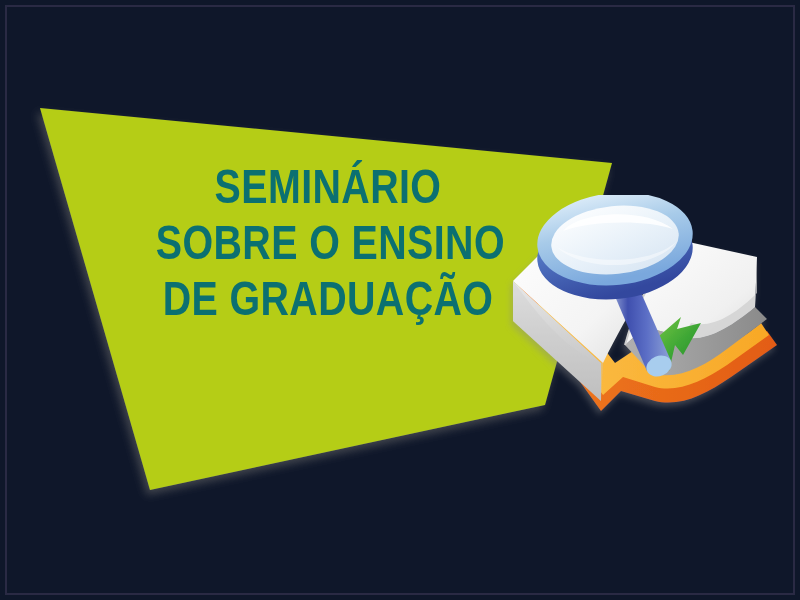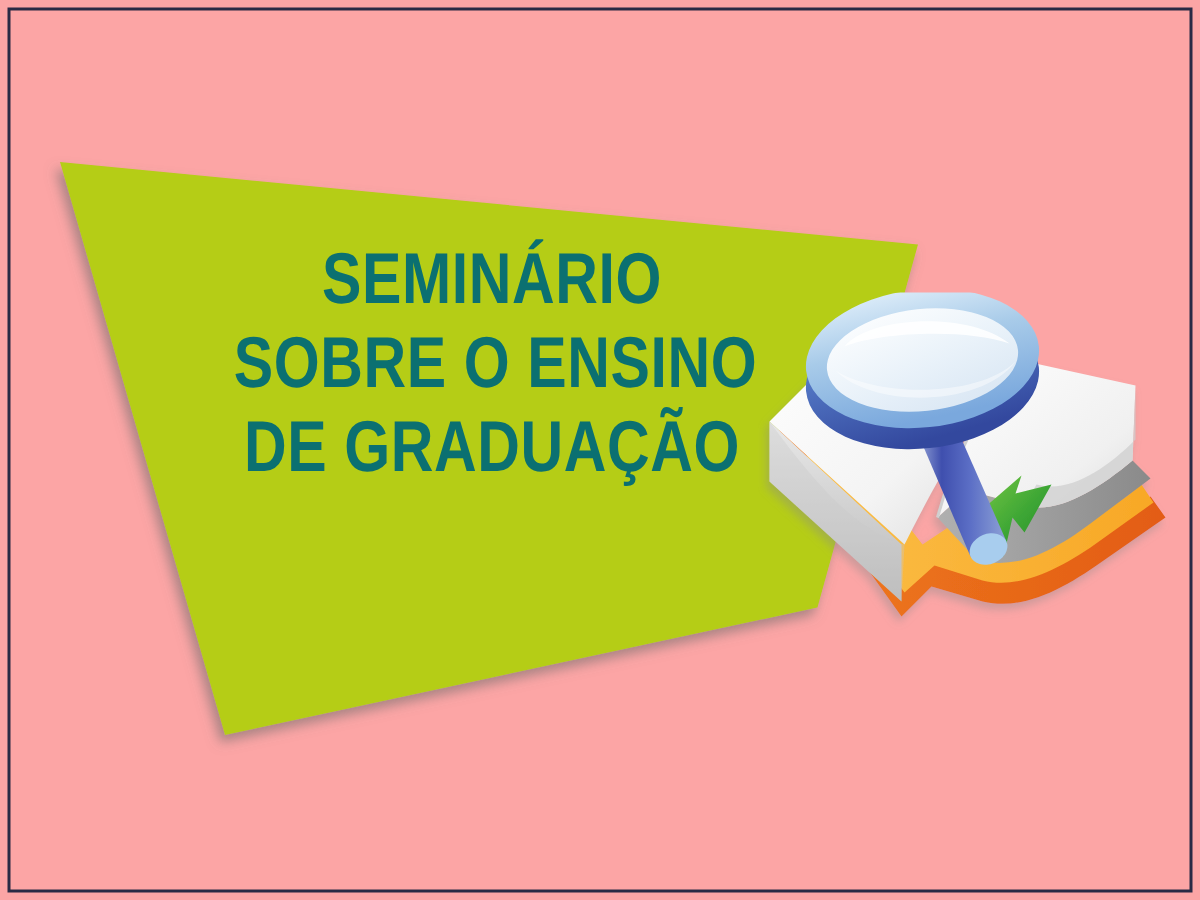--- a/index.html
+++ b/index.html
@@ -80,21 +80,21 @@
     top: 195px;
     width: 290px;
     height: 240px;
     z-index: 30;
   }
   #illustration svg { display: block; }
 </style>
 </head>
 <body>
 
-<div id="banner-canvas" style="background: #fca5a5;">
+<div id="banner-canvas" style="background: #0f172a;">
 
   <div id="green-banner-wrap">
     <svg width="800" height="600" viewBox="0 0 800 600" xmlns="http://www.w3.org/2000/svg">
       <defs>
         <filter id="bannerShadow" x="-20%" y="-20%" width="160%" height="160%">
           <feDropShadow dx="-3" dy="5" stdDeviation="4" flood-color="#6b6b6b" flood-opacity="0.55"></feDropShadow>
         </filter>
       </defs>
       <polygon id="banner-poly" points="40,108 612,163 545,405 150,490" fill="#b5cd17" filter="url(#bannerShadow)"></polygon>
     </svg>

